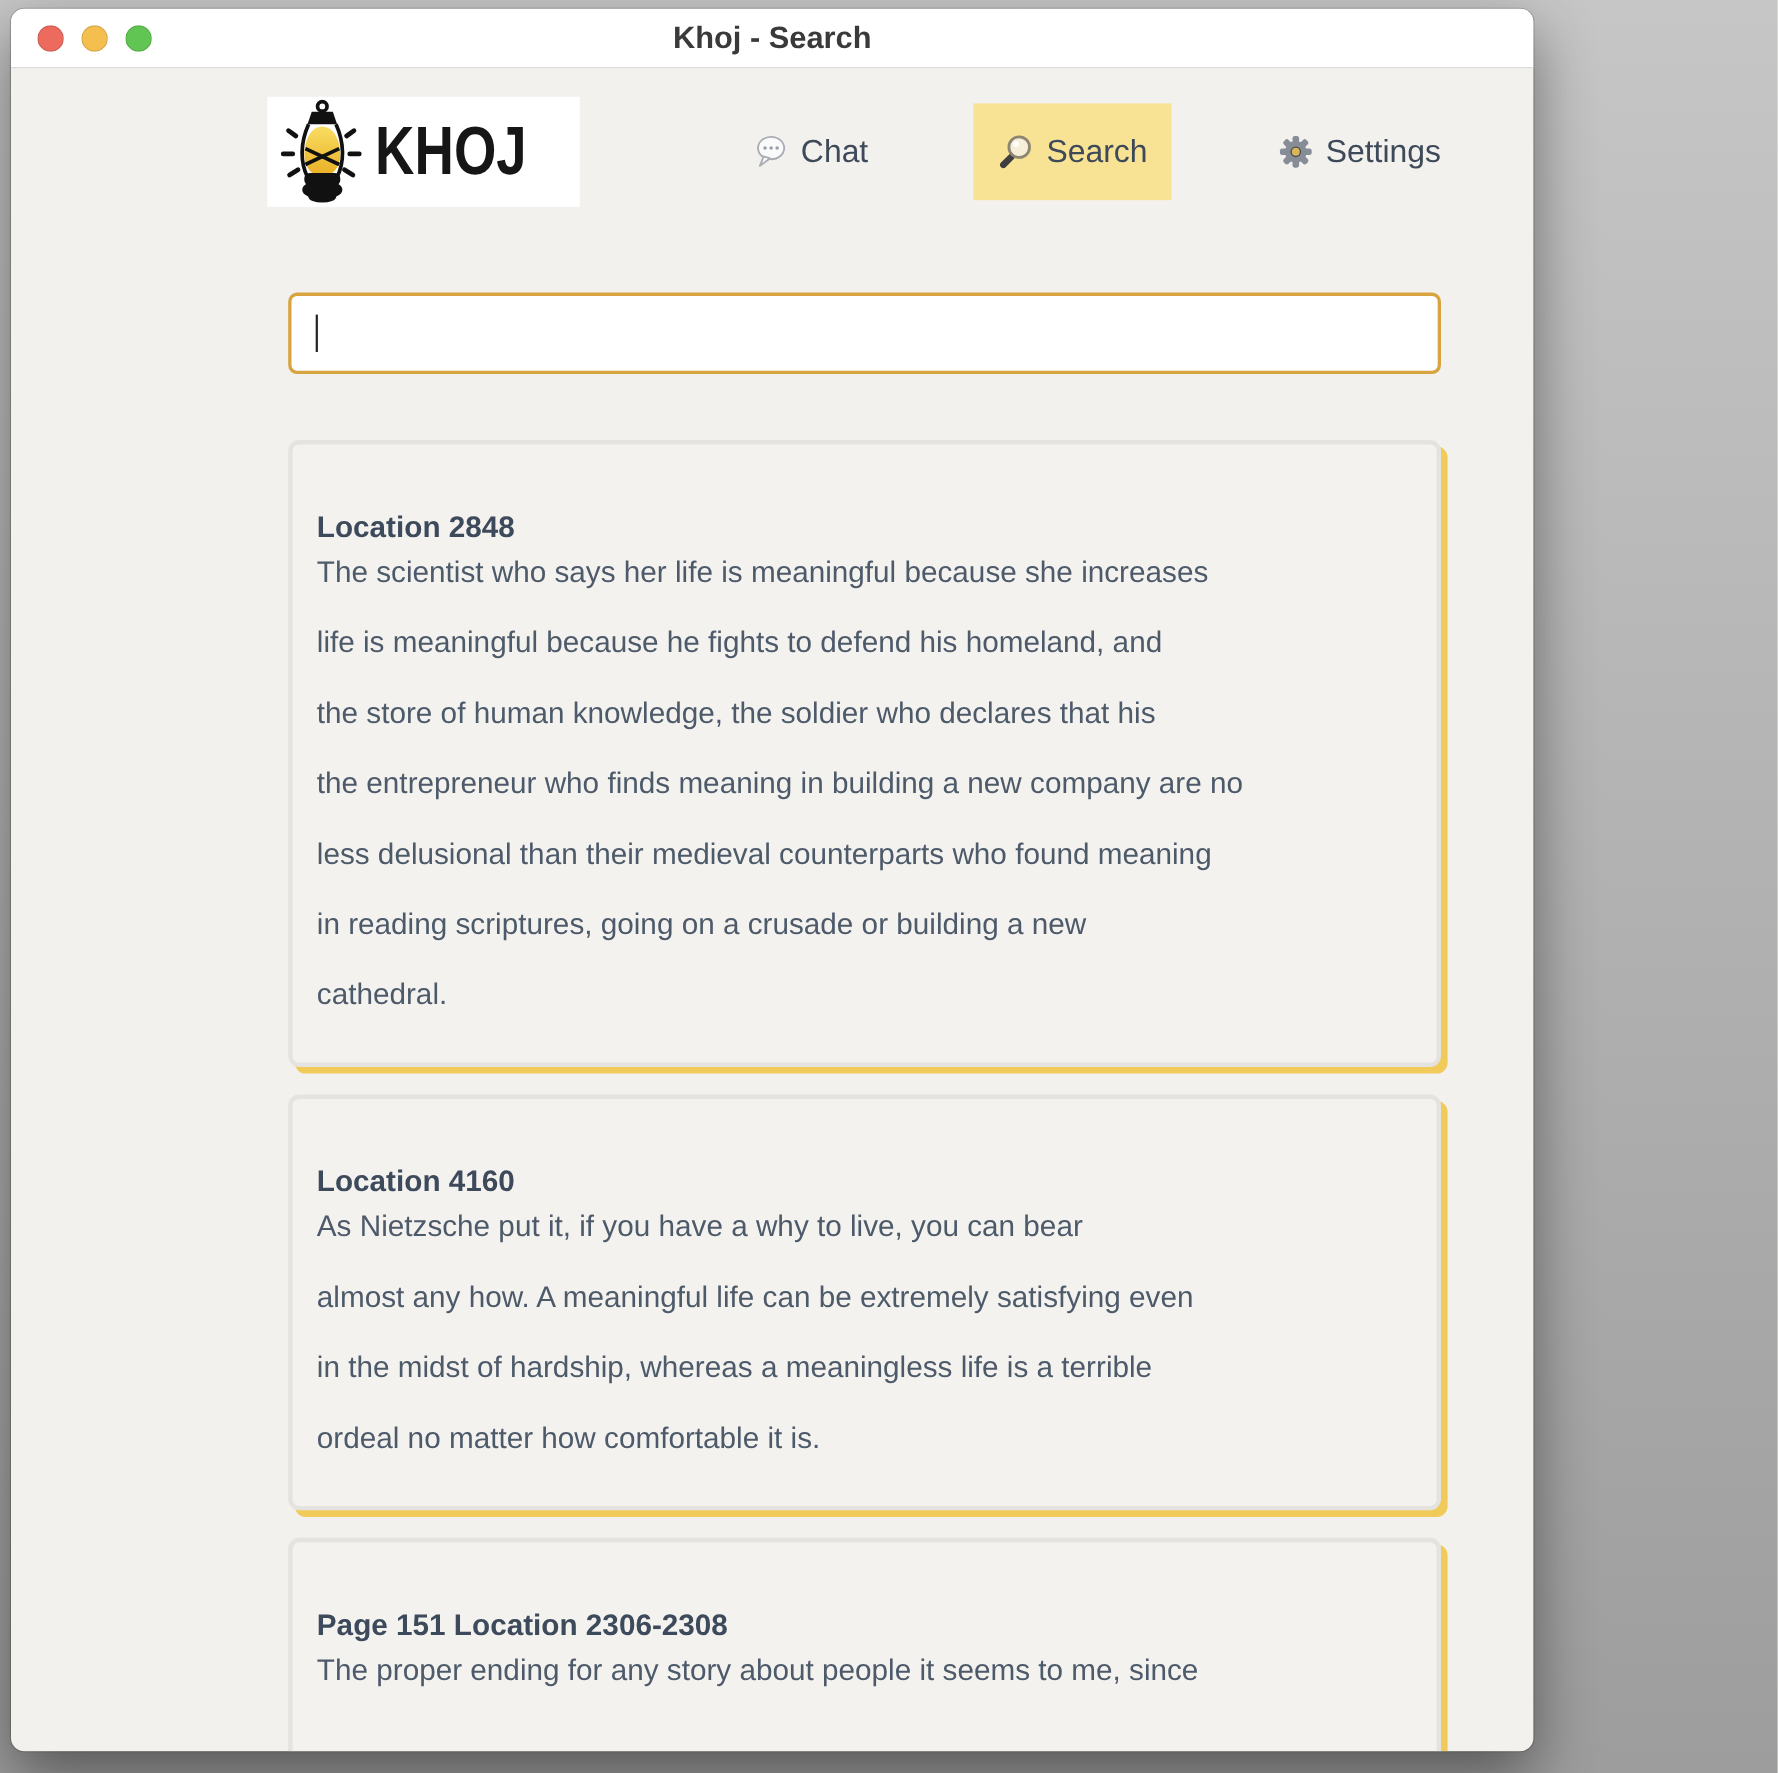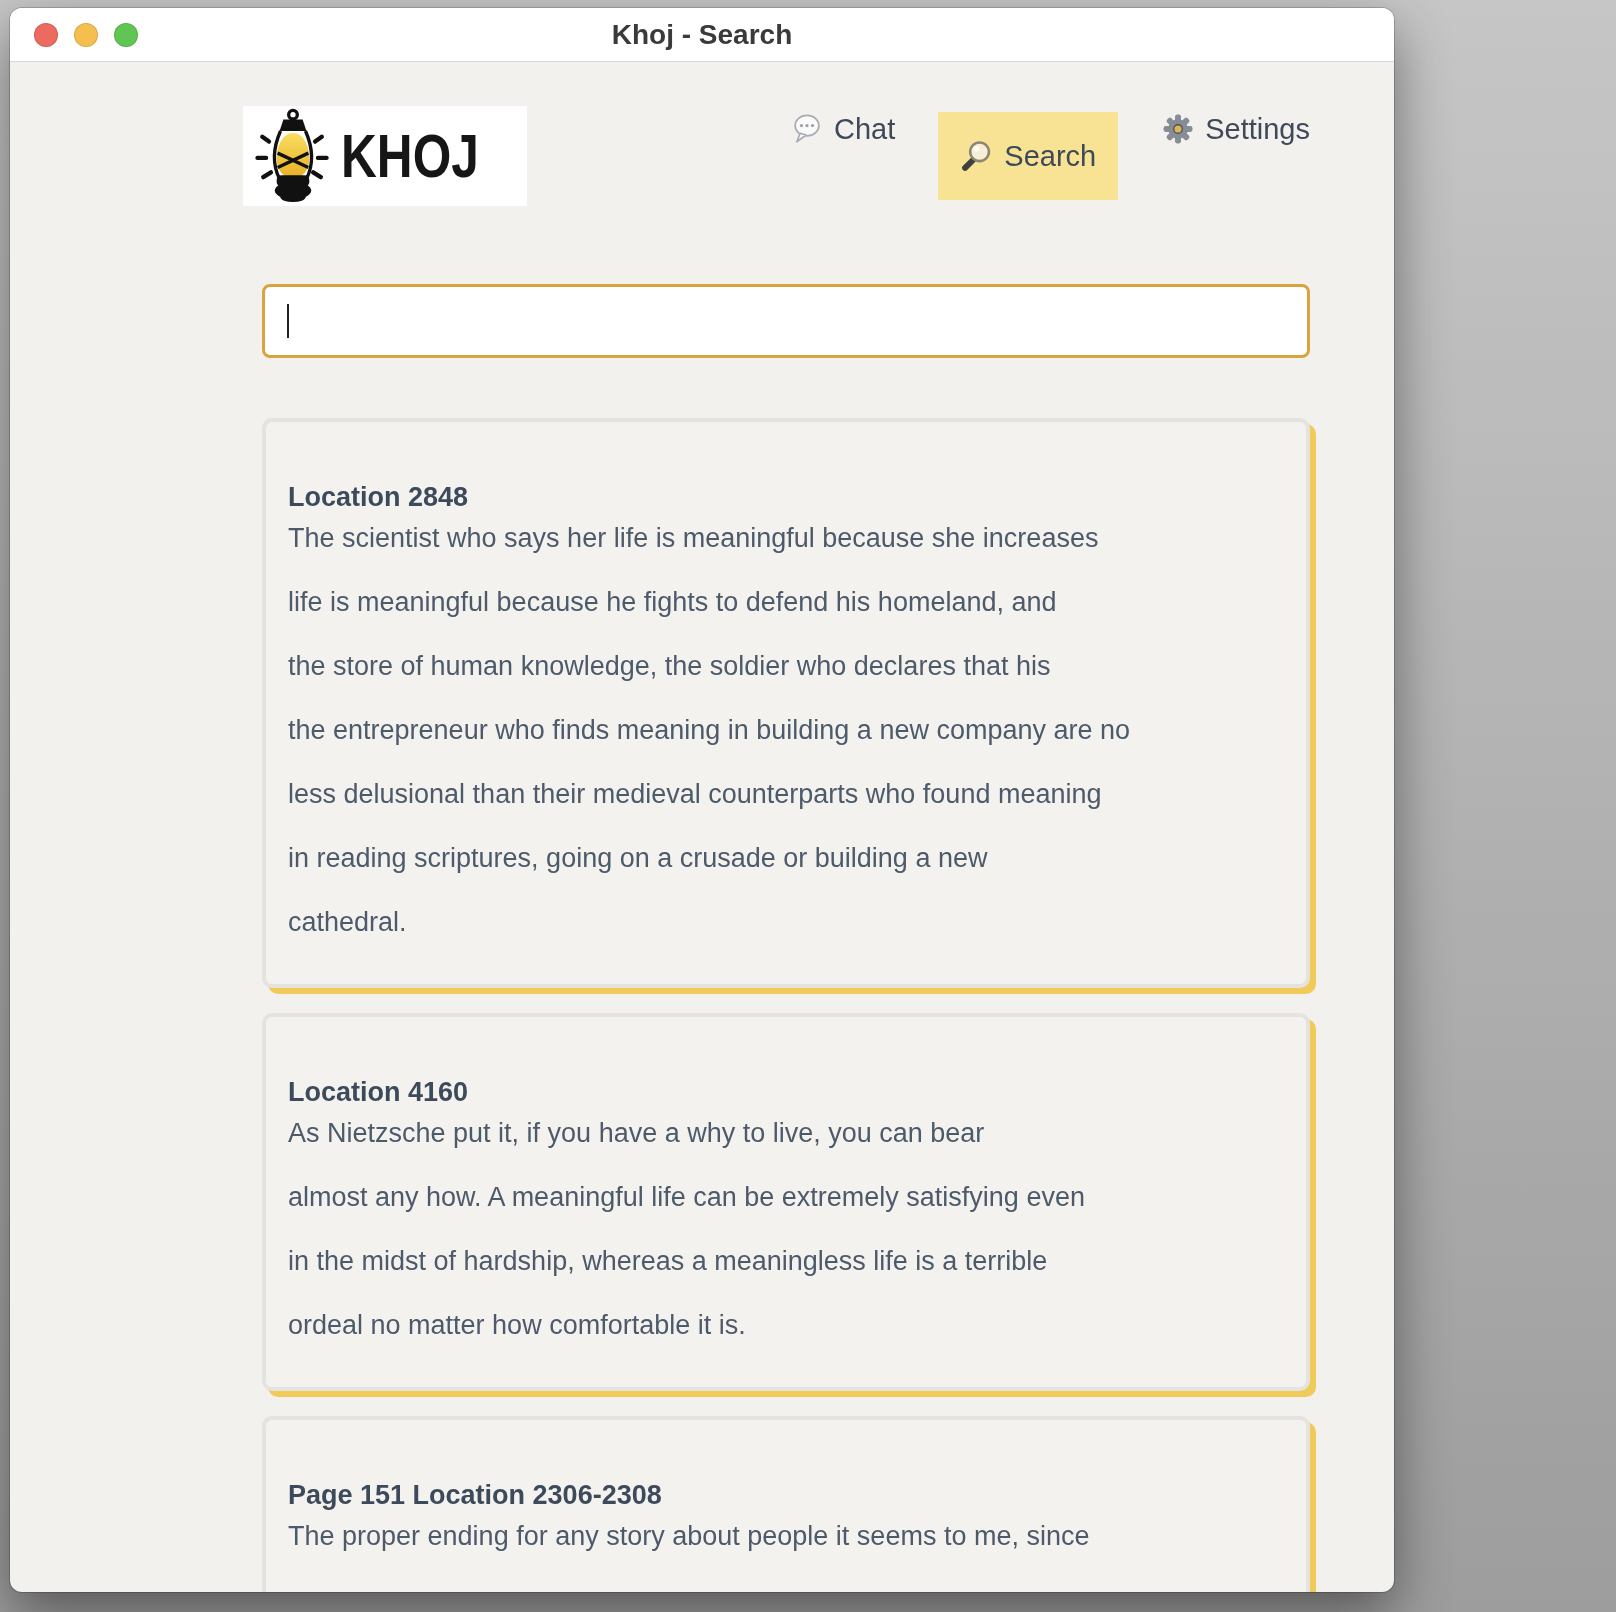--- a/index.html
+++ b/index.html
@@ -31,35 +31,35 @@
   }
   .traffic{display:flex;gap:16px;margin-left:24px;}
   .light{width:24px;height:24px;border-radius:50%;}
   .light.red{background:#ec6a5e;border:1px solid rgba(0,0,0,.12);}
   .light.yellow{background:#f4bf4f;border:1px solid rgba(0,0,0,.12);}
   .light.green{background:#61c553;border:1px solid rgba(0,0,0,.12);}
   .window-title{
     position:absolute;left:0;right:0;text-align:center;
     font-size:28px;font-weight:700;color:#3a3a3a;pointer-events:none;
   }
-  .content{flex:1;overflow:hidden;padding-top:44px;}
+  .content{flex:1;overflow:hidden;padding-top:26px;}
   .main-col{width:1048px;margin-left:252px;}
   .header-row{
     display:flex;align-items:center;justify-content:space-between;height:100px;
   }
   .logo{
     display:flex;align-items:center;background:#ffffff;
     padding:4px 14px 4px 6px;height:100px;margin-left:-19px;
   }
   .logo-text{
     font-size:62px;font-weight:900;color:#161616;letter-spacing:0px;
     transform:scaleX(.8);transform-origin:left center;line-height:1;
     margin-left:4px;
   }
-  .nav{display:flex;align-items:flex-start;gap:43px;}
+  .nav{display:flex;align-items:center;gap:96px;}
   .nav-item{
     display:flex;align-items:center;gap:10px;font-size:29px;color:var(--nav-color);
     cursor:default;white-space:nowrap;
   }
   .nav-item.active{
     background:var(--accent-yellow);border-radius:0;
     padding:0 22px;height:88px;
   }
   .nav-icon{display:inline-flex;width:34px;height:34px;}
   .search-box{

